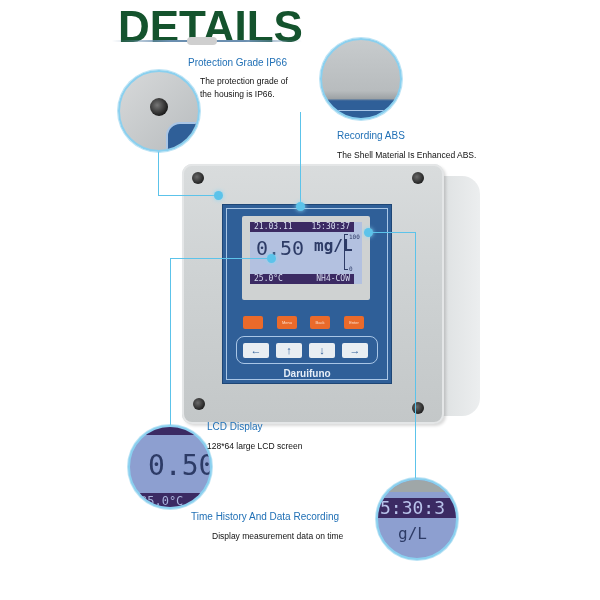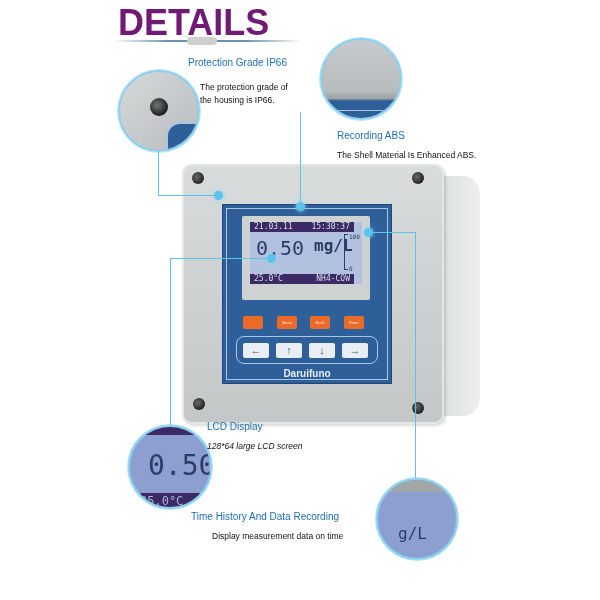--- a/index.html
+++ b/index.html
@@ -2,21 +2,21 @@
 <html><head>
 <meta charset="utf-8">
 <style>
   * { box-sizing: border-box; margin: 0; padding: 0; }
   html, body { width: 600px; height: 600px; background: #ffffff; overflow: hidden; }
   body { position: relative; font-family: "Liberation Sans", sans-serif; }
 
   .abs { position: absolute; }
 
   
-  .title { left: 118px; top: 2px; font-size: 36px; font-weight: bold; color: #701a75; letter-spacing: 0px; font-family: "Liberation Sans", sans-serif; }
+  .title { left: 118px; top: 2px; font-size: 44px; font-weight: bold; color: #14532d; letter-spacing: 0px; font-family: "Liberation Sans", sans-serif; }
   .title-rule { left: 112px; top: 40px; width: 190px; height: 2px; background: linear-gradient(90deg, rgba(90,140,180,0), #6b8fb0 30%, #6b8fb0 70%, rgba(90,140,180,0)); }
   .title-pill { left: 187px; top: 37px; width: 30px; height: 8px; border-radius: 4px; background: #cfcfcf; }
 
   
   .feat-title { font-size: 10px; color: #1f6fb5; font-family: "Liberation Sans", sans-serif; white-space: nowrap; text-align: center; }
   .feat-desc { font-size: 8.5px; color: #111; line-height: 13px; font-family: "Liberation Sans", sans-serif; white-space: nowrap; }
 
   
   .circle { border-radius: 50%; overflow: hidden; border: 2px solid #8ad0ef; box-shadow: 0 0 0 1px rgba(120,200,235,0.5); }
 
@@ -116,29 +116,30 @@
 </div>
 
 <div class="abs circle" style="left:128px;top:425px;width:84px;height:84px;background:#8d9fd0;">
   <div class="abs" style="left:0;top:0;width:84px;height:8px;background:#3b2a63;"></div>
   <div class="abs" style="left:18px;top:22px;font-family:'DejaVu Sans Mono',monospace;font-size:28px;color:#2d3b66;">0.50</div>
   <div class="abs" style="left:0;top:66px;width:84px;height:18px;background:#3b2a63;color:#a9b4dd;font-family:'DejaVu Sans Mono',monospace;font-size:12px;padding-left:10px;line-height:16px;">25.0°C</div>
 </div>
 
 <div class="abs circle" style="left:376px;top:478px;width:82px;height:82px;background:#8d9fd0;">
   <div class="abs" style="left:0;top:0;width:82px;height:12px;background:#9fa7a8;"></div>
+  <div class="abs" style="left:0;top:18px;width:82px;height:20px;background:#3b2a63;color:#b8c2ea;font-family:'DejaVu Sans Mono',monospace;font-size:18px;line-height:20px;padding-left:2px;">5:30:3</div>
   <div class="abs" style="left:20px;top:44px;font-family:'DejaVu Sans Mono',monospace;font-size:16px;color:#2d3b66;">g/L</div>
 </div>
 
 <div class="abs feat-title" style="left:188px;top:57px;">Protection Grade IP66</div>
-<div class="abs feat-desc" style="left:200px;top:81px;">
+<div class="abs feat-desc" style="left:200px;top:75px;">
   <div>The protection grade of</div>
   <div>the housing is IP66.</div>
 </div>
 
 <div class="abs feat-title" style="left:337px;top:130px;">Recording ABS</div>
 <div class="abs feat-desc" style="left:337px;top:149px;">The Shell Material Is Enhanced ABS.</div>
 
 <div class="abs feat-title" style="left:207px;top:421px;">LCD Display</div>
-<div class="abs feat-desc" style="left:207px;top:440px;font-style:italic;">128*64 large LCD screen</div>
+<div class="abs feat-desc" style="left:207px;top:440px;">128*64 large LCD screen</div>
 
 <div class="abs feat-title" style="left:191px;top:511px;">Time History And Data Recording</div>
 <div class="abs feat-desc" style="left:212px;top:530px;">Display measurement data on time</div>
 
 </body></html>

